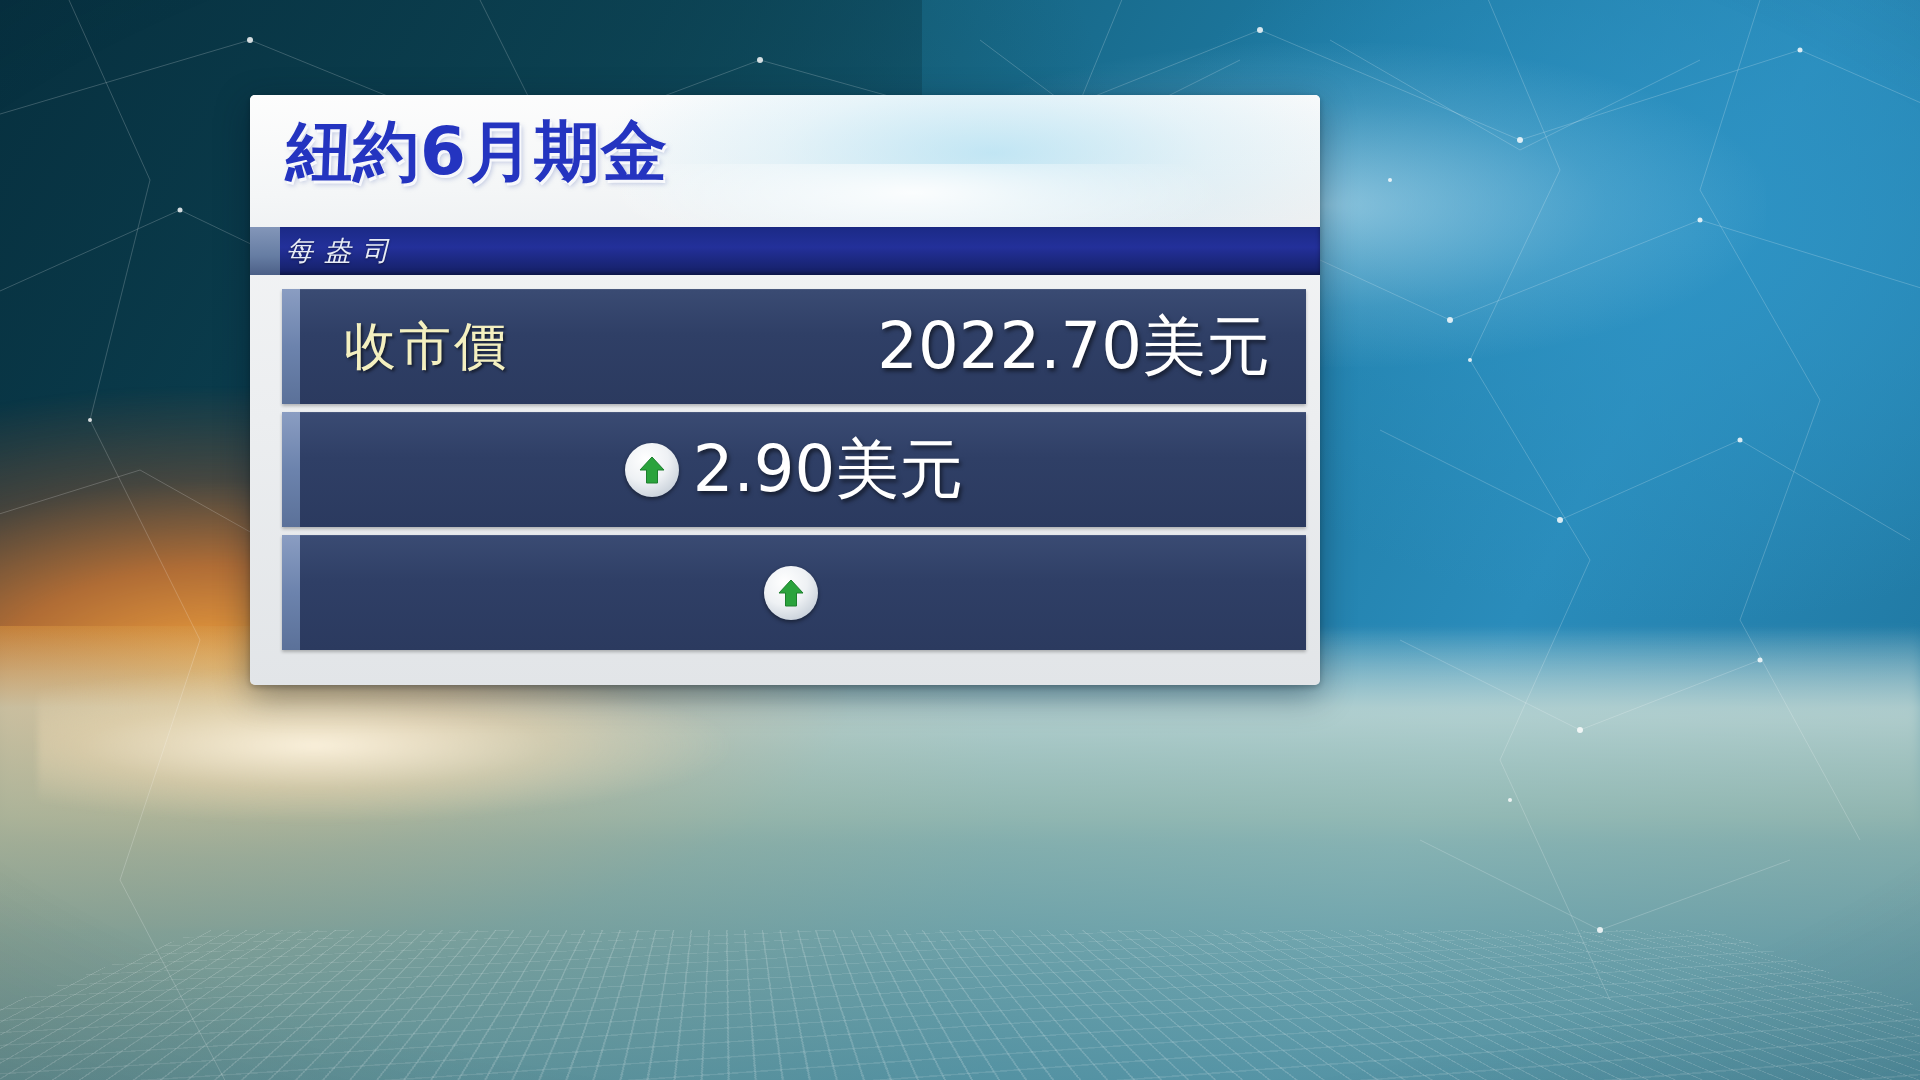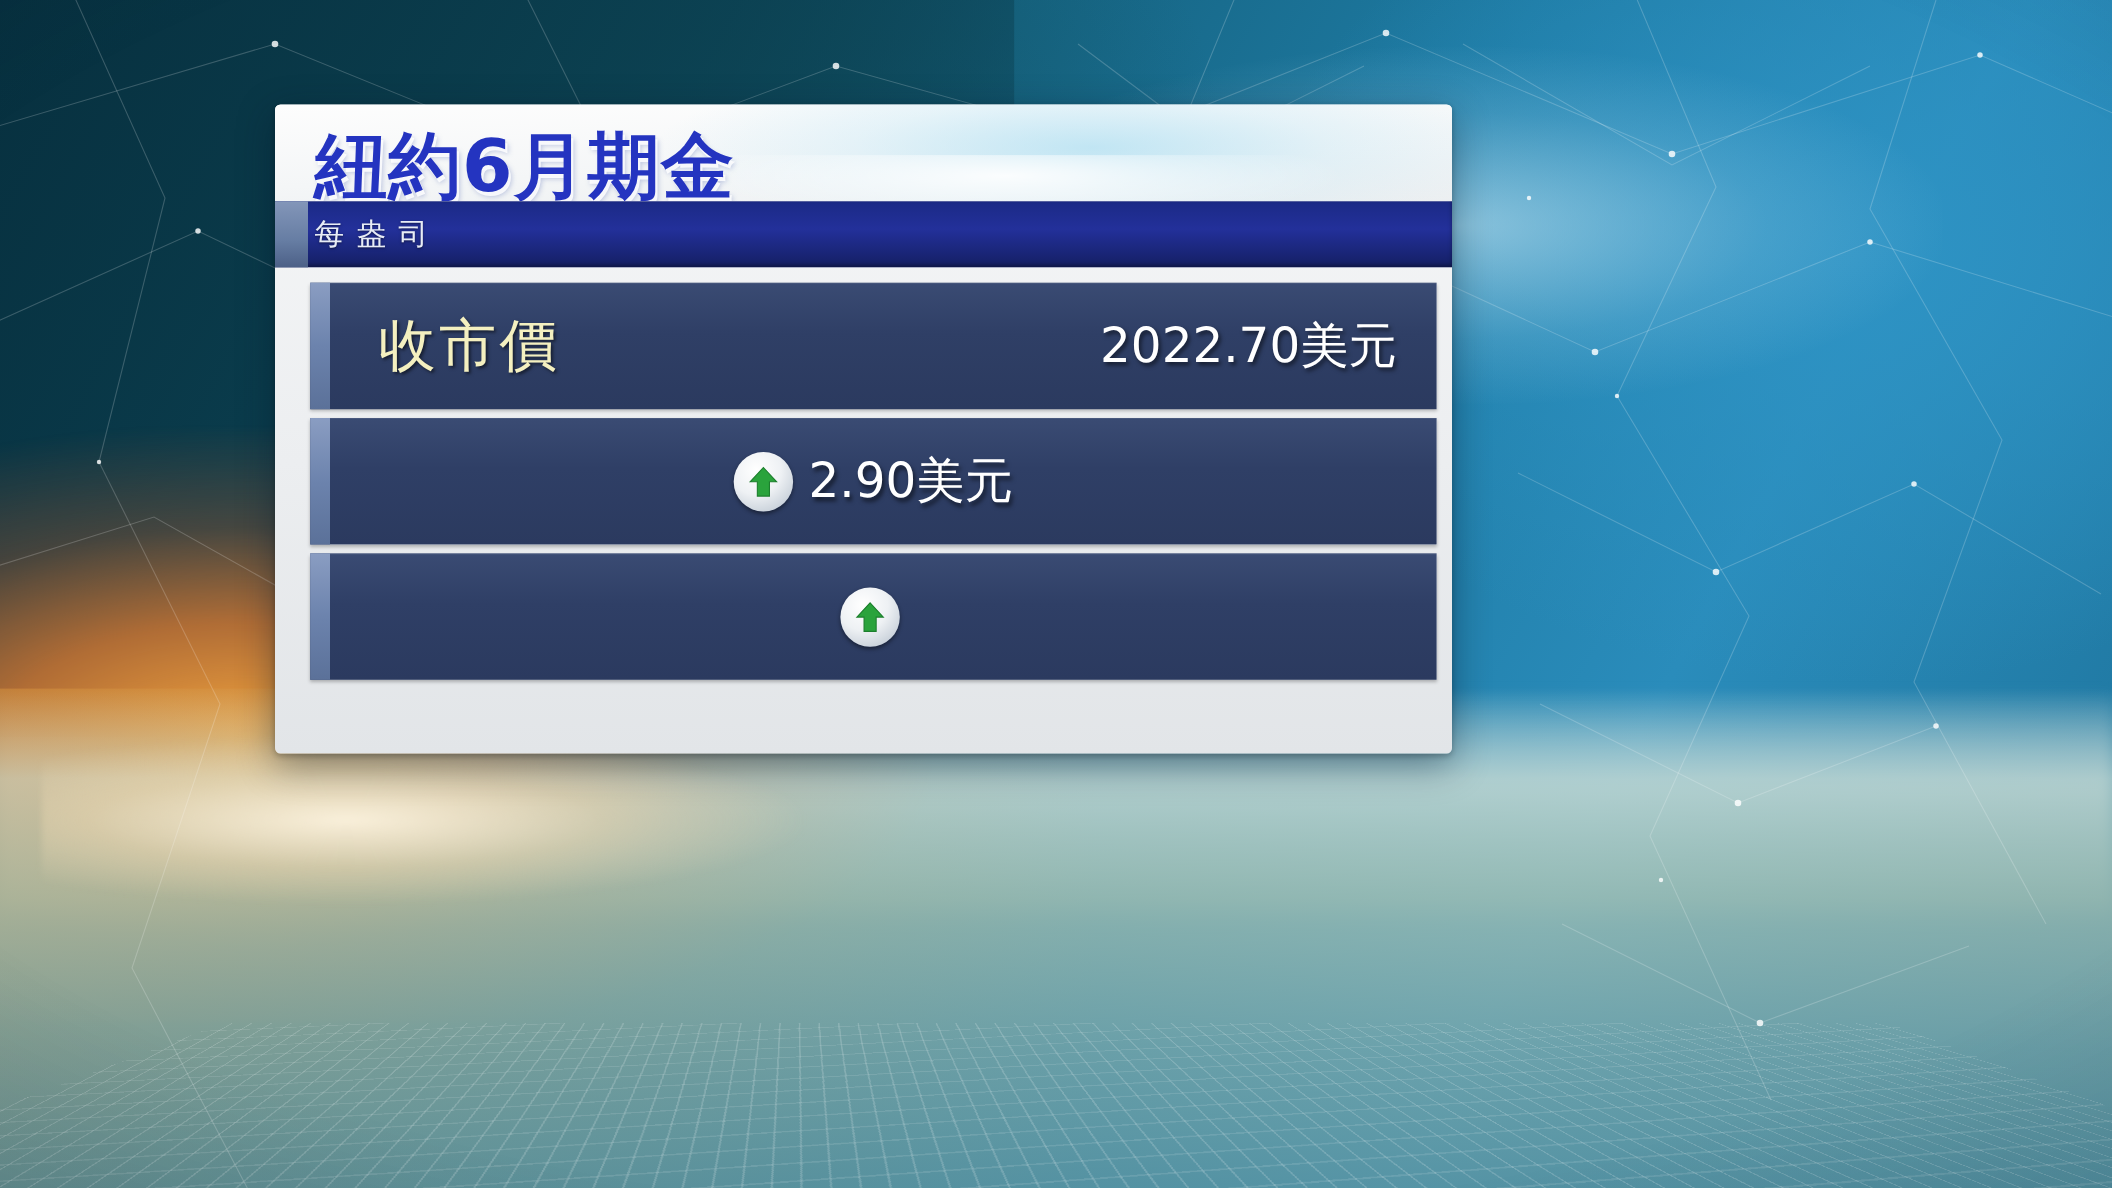--- a/index.html
+++ b/index.html
@@ -69,21 +69,21 @@
   #card{
     position:absolute; left:250px; top:95px; width:1070px; height:590px;
     background:linear-gradient(180deg,#f6f7f8 0%, #eceef0 55%, #e2e5e8 100%);
     border-radius:5px;
     box-shadow:0 10px 34px rgba(0,22,40,0.42), 0 2px 6px rgba(0,0,0,0.25);
     overflow:hidden;
   }
 
   
   .card-head{
-    position:relative; height:88px;
+    position:relative; height:132px;
     background:linear-gradient(178deg,#fdfdfd 0%,#f4f6f7 60%,#eceff1 100%);
     overflow:hidden;
   }
   .head-shine{
     position:absolute; right:-4%; top:-46%; width:72%; height:150%;
     background:radial-gradient(ellipse at 52% 60%, rgba(150,215,240,0.55) 0%, rgba(185,228,245,0.30) 38%, rgba(255,255,255,0) 70%);
   }
   .head-shine2{
     position:absolute; right:8%; top:52%; width:60%; height:72%;
     background:radial-gradient(ellipse at 50% 30%, rgba(255,255,255,0.9) 0%, rgba(255,255,255,0) 68%);
@@ -92,23 +92,24 @@
     position:absolute; left:36px; top:12px;
     font-family:"DejaVu Sans","Liberation Sans",sans-serif;
     font-size:66px; font-weight:700; letter-spacing:1px;
     color:#2434c0;
     text-shadow:2px 3px 0 rgba(255,255,255,0.85), 3px 4px 5px rgba(90,110,180,0.35);
     white-space:nowrap;
   }
 
   
   .card-sub{
-    position:relative; height:60px; display:flex; align-items:center;
+    position:relative; height:48px; display:flex; align-items:center;
     background:linear-gradient(180deg,#1b2a86 0%, #23309a 42%, #141f63 100%);
     box-shadow:inset 0 -2px 4px rgba(0,0,0,.35);
+    font-style:italic;
   }
   .sub-tab{
     width:30px; height:100%;
     background:linear-gradient(180deg,#7e93b8 0%, #61789f 55%, #4f6display 100%);
     background:linear-gradient(180deg,#8396b9 0%, #667da3 60%, #4c6087 100%);
     flex:0 0 auto;
   }
   .sub-text{
     margin-left:6px;
     font-size:27px; letter-spacing:11px; font-weight:400;
@@ -133,21 +134,21 @@
   .row-label{
     margin-left:62px;
     font-size:52px; font-weight:400; letter-spacing:3px;
     color:#f4f0c0;
     text-shadow:2px 2px 3px rgba(0,0,0,.55);
     white-space:nowrap;
   }
   .row-value{
     margin-left:auto; margin-right:36px;
     display:flex; align-items:center; gap:8px;
-    font-size:44px; font-weight:400; letter-spacing:0px;
+    font-size:64px; font-weight:400; letter-spacing:0px;
     color:#ffffff;
     text-shadow:2px 3px 4px rgba(0,0,0,.55);
     white-space:nowrap;
   }
   .row-value.centered{ margin-left:auto; margin-right:auto; }
 
   .arrow-badge{
     width:54px; height:54px; border-radius:50%;
     background:radial-gradient(circle at 38% 30%, #ffffff 0%, #eef1f4 45%, #c3ccd6 85%, #a7b3c0 100%);
     box-shadow:0 2px 4px rgba(0,0,0,.45);

